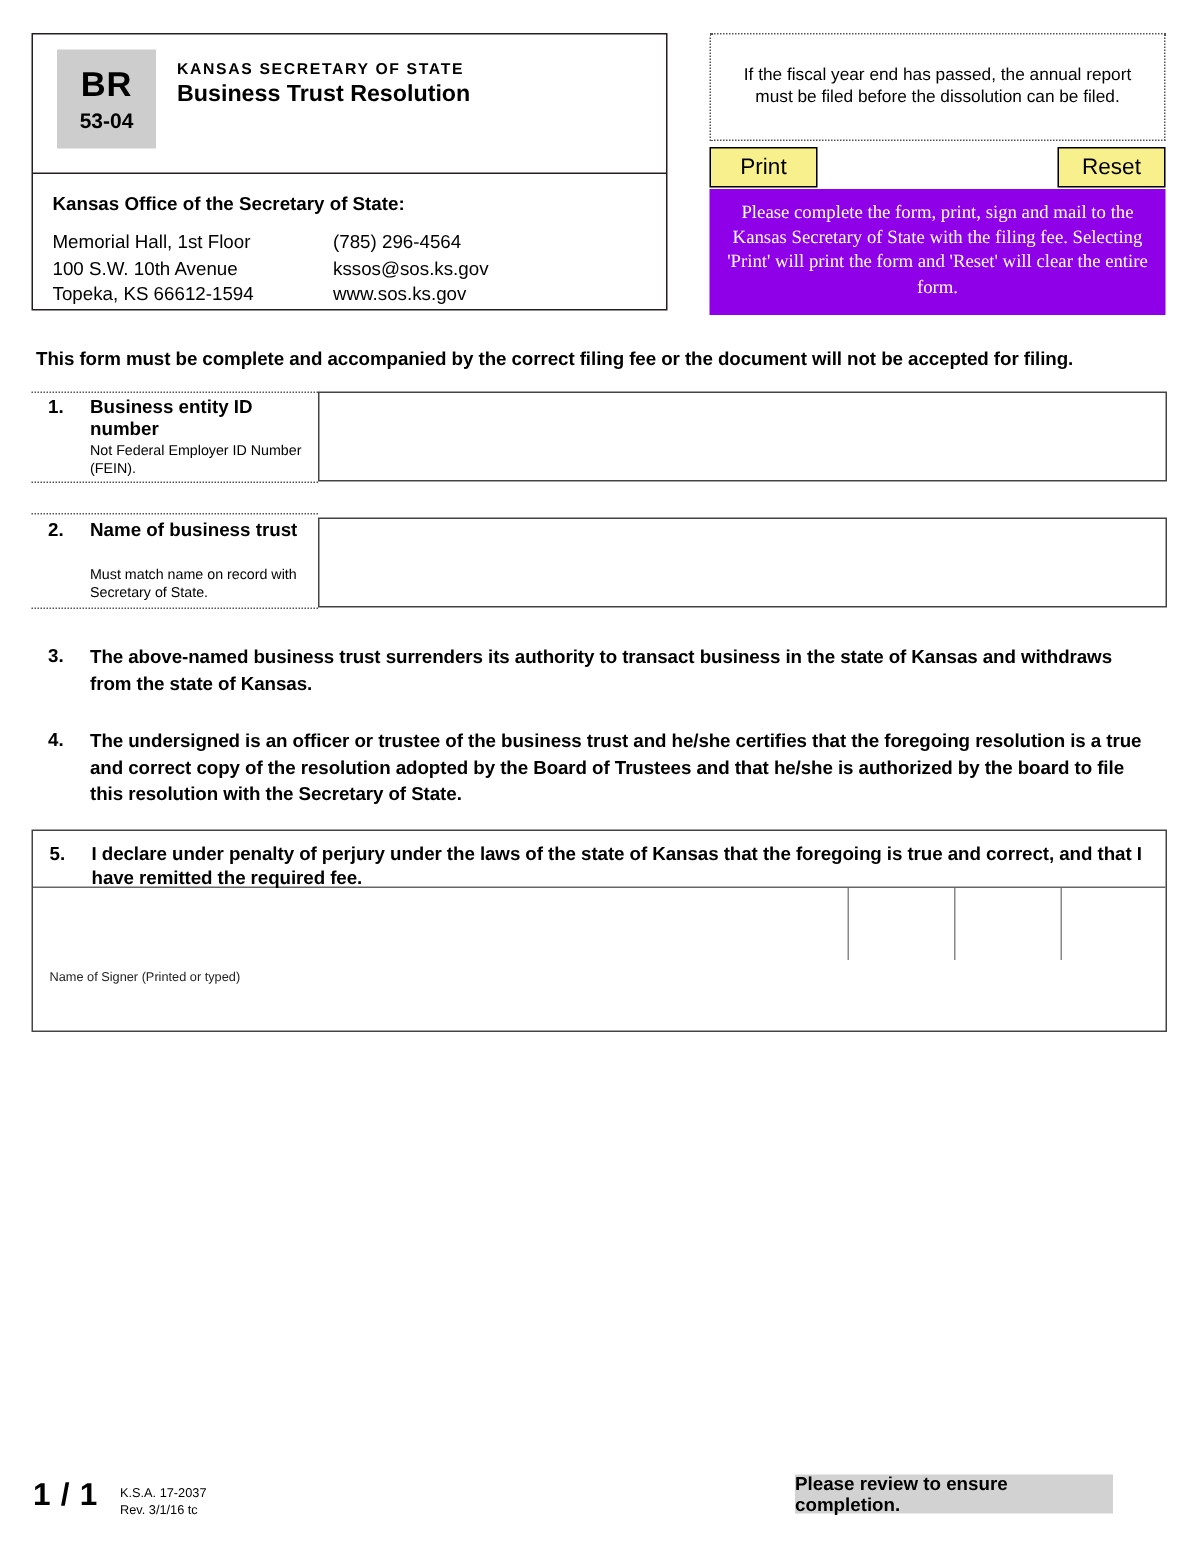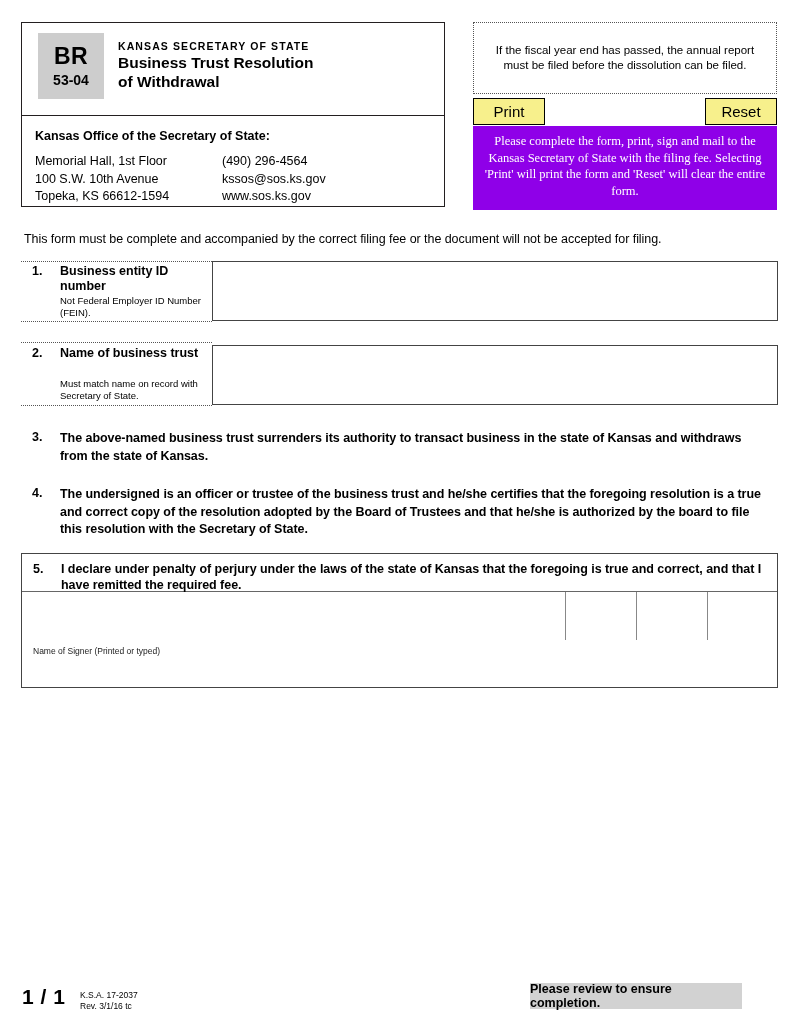--- a/index.html
+++ b/index.html
@@ -149,21 +149,21 @@
     text-align: center;
     padding: 7px 9px 0 9px;
     box-sizing: border-box;
   }
 
   
   #completeness-note {
     position: absolute;
     left: 24px; top: 232px;
     font-size: 12.5px;
-    font-weight: normal;
+    font-weight: bold;
     letter-spacing: -0.05px;
   }
 
   
   .field-row { position: absolute; left: 0; width: 800px; }
   .field-row .dotted-top,
   .field-row .dotted-bottom {
     position: absolute;
     left: 21px;
     width: 191px;
@@ -322,33 +322,32 @@
 
     <div id="form-code-badge">
       <span class="code">BR</span>
       <span class="num">53-04</span>
     </div>
 
     <div id="agency-name">KANSAS SECRETARY OF STATE</div>
 
     <div id="form-title">
       <div>Business Trust Resolution</div>
-      <div>of Withdrawal</div>
     </div>
 
     <div id="office-heading">Kansas Office of the Secretary of State:</div>
 
     <div id="office-address">
       <div>Memorial Hall, 1st Floor</div>
       <div>100 S.W. 10th Avenue</div>
       <div>Topeka, KS 66612-1594</div>
     </div>
 
     <div id="office-contact">
-      <div>(490) 296-4564</div>
+      <div>(785) 296-4564</div>
       <div>kssos@sos.ks.gov</div>
       <div>www.sos.ks.gov</div>
     </div>
   </div>
 
   <div id="fiscal-notice">
     <div class="txt">If the fiscal year end has passed, the annual report must be filed before the dissolution can be filed.</div>
   </div>
 
   <div id="button-row">

